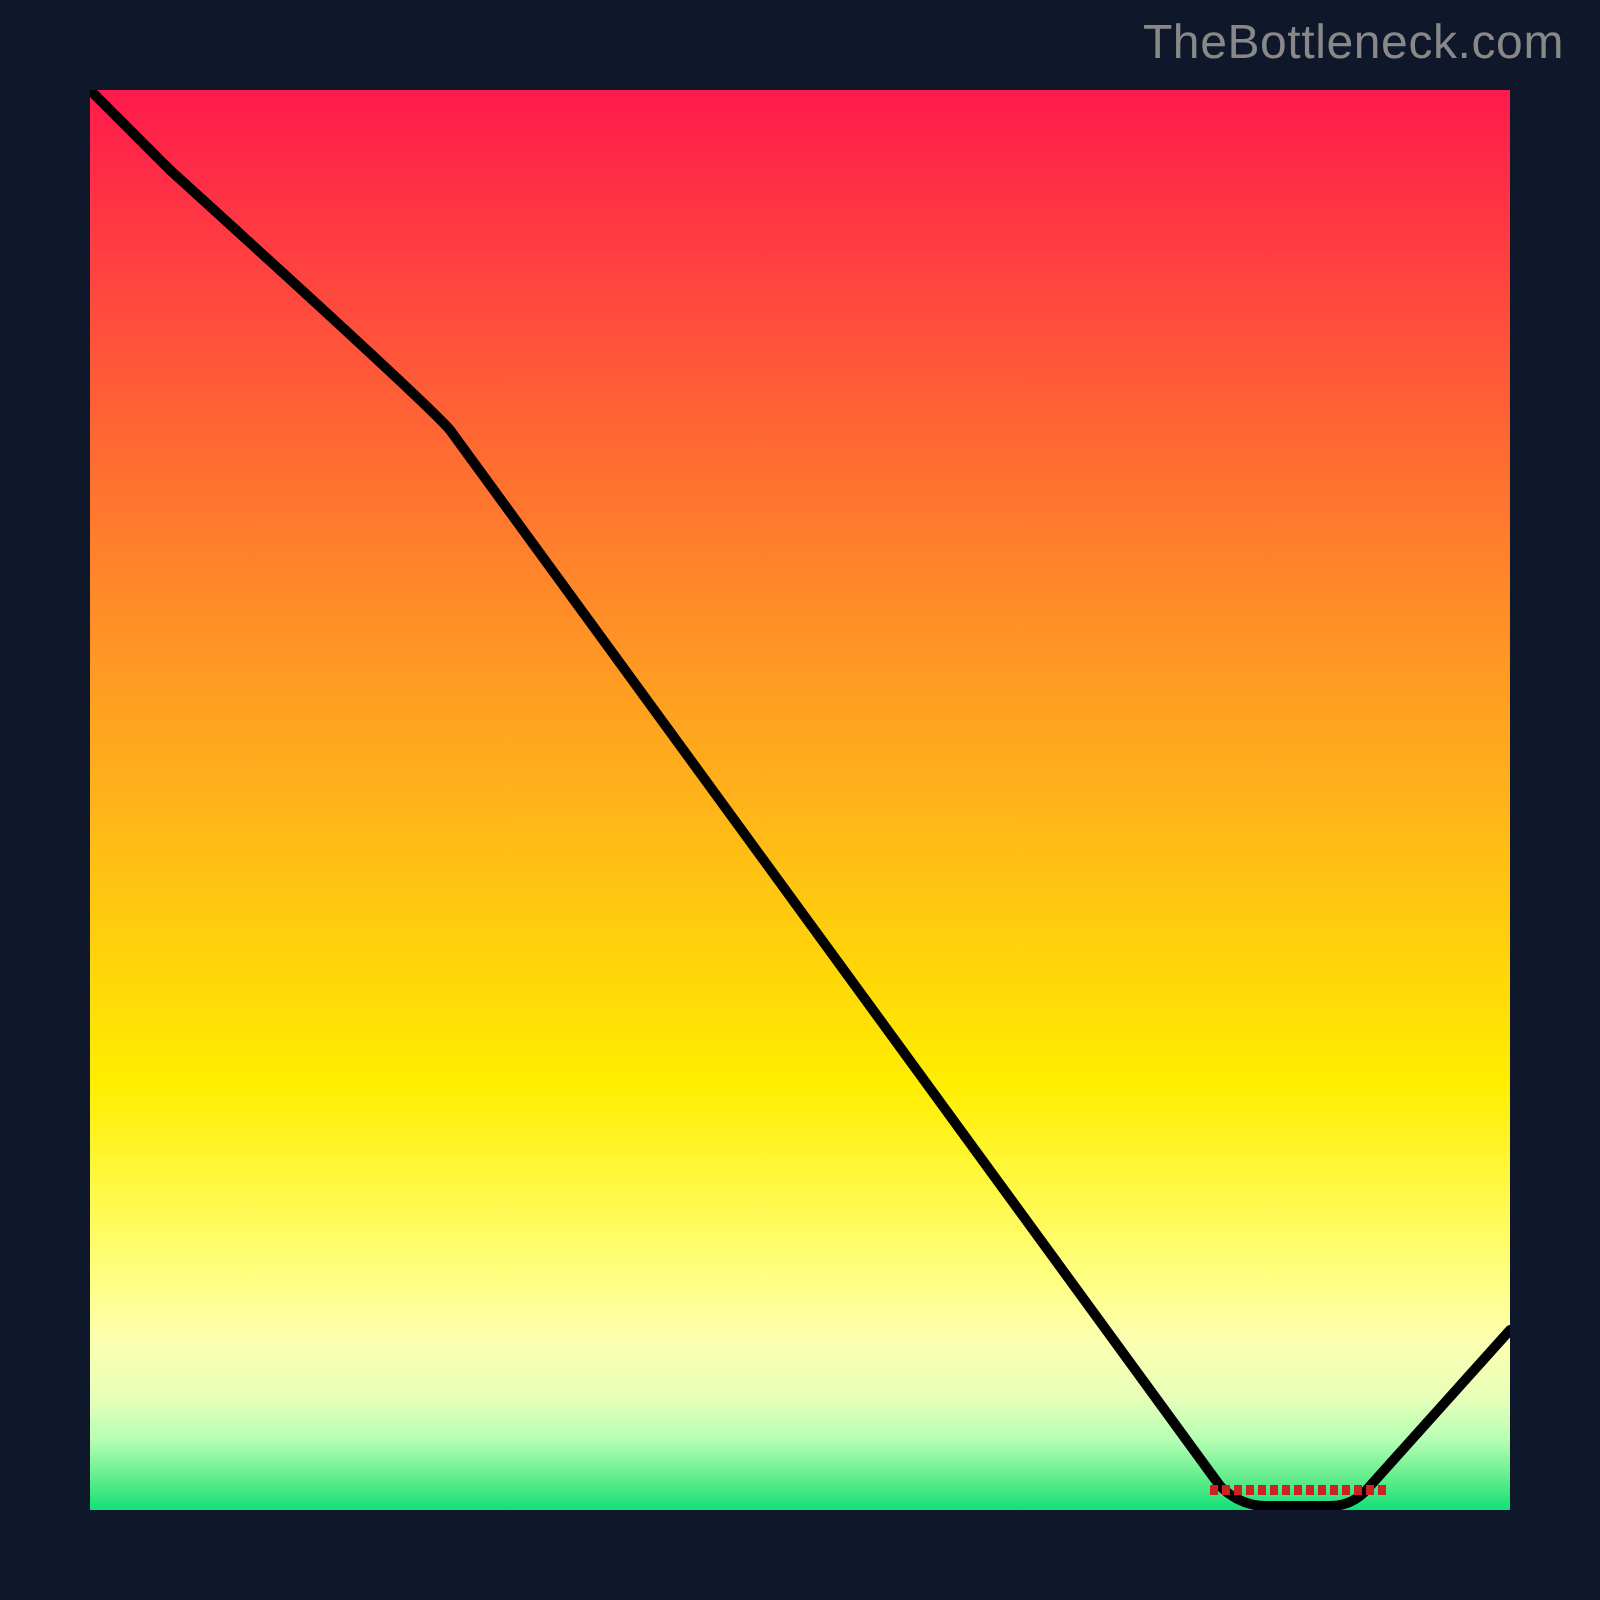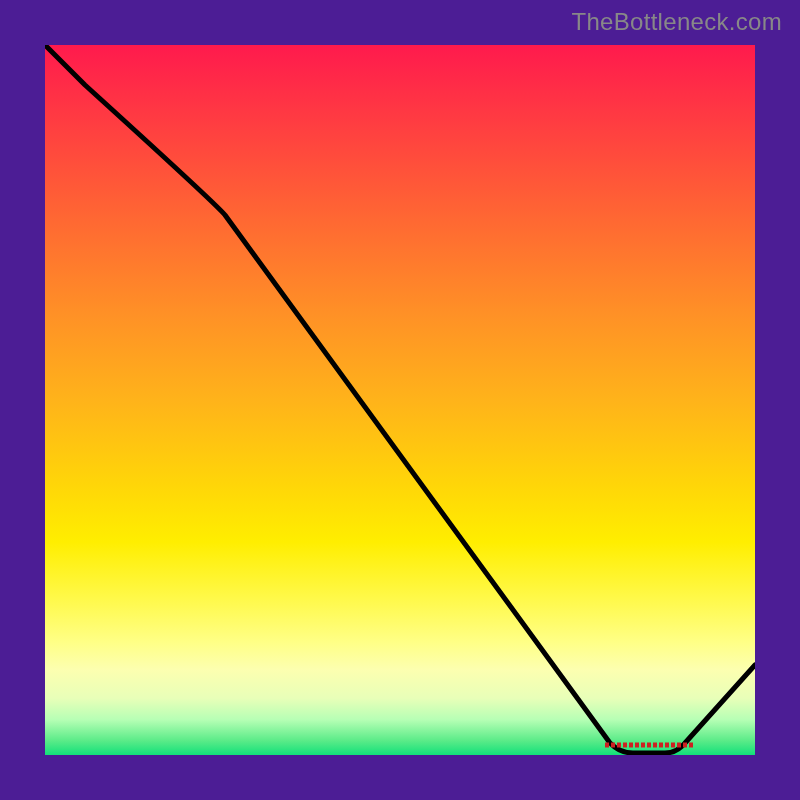--- a/index.html
+++ b/index.html
@@ -7,21 +7,21 @@
     width: 800px;
     height: 800px;
     background: #000;
     font-family: Arial, sans-serif;
     overflow: hidden;
   }
   .frame {
     width: 800px;
     height: 800px;
     position: relative;
-    background: #4c1d95;
+    background: #0f172a;
   }
   .watermark {
     position: absolute;
     top: 8px;
     right: 18px;
     color: #888;
     font-size: 24px;
     font-family: Arial, sans-serif;
     letter-spacing: 0.3px;
   }

